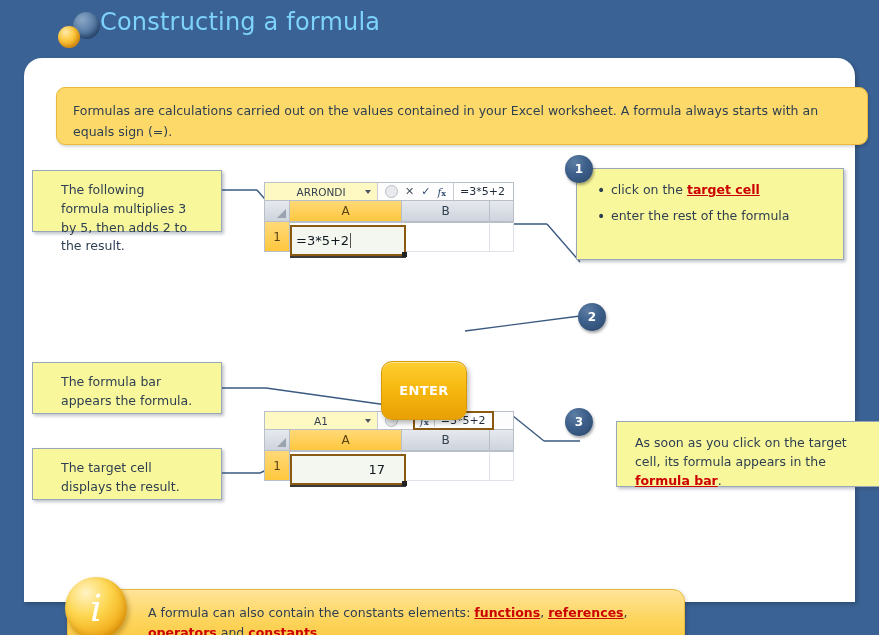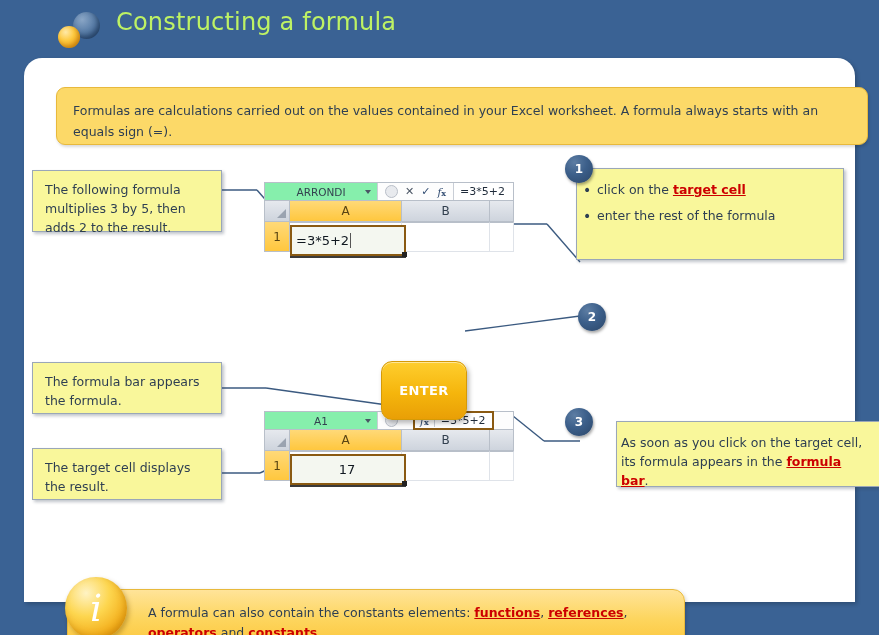--- a/index.html
+++ b/index.html
@@ -18,22 +18,22 @@
     left:73px;top:12px;width:27px;height:27px;
     background:radial-gradient(circle at 34% 28%, #8aa6c6 0%, #5f82ab 42%, #3d6390 78%, #32547b 100%);
     box-shadow:inset -2px -3px 5px rgba(20,40,70,.55);
   }
   .sphere-gold{
     left:58px;top:26px;width:22px;height:22px;
     background:radial-gradient(circle at 35% 28%, #ffe9a8 0%, #fdc93f 40%, #f0a41c 74%, #d4880f 100%);
     box-shadow:inset -2px -2px 4px rgba(150,90,0,.45);
   }
   #page-title{
-    position:absolute;left:116px;top:8px;
-    font-size:24px;color:#bef264;letter-spacing:.2px;
+    position:absolute;left:100px;top:8px;
+    font-size:24px;color:#7dd3fc;letter-spacing:.2px;
     font-family:"DejaVu Sans", sans-serif;
   }
 
   
   #panel{
     position:absolute;left:24px;top:58px;width:831px;height:544px;
     background:#ffffff;
     border-top-left-radius:18px;
     border-top-right-radius:18px;
     box-shadow:2px 2px 4px rgba(0,0,0,.22);
@@ -49,26 +49,26 @@
     padding:13px 16px 0 16px;
     font-size:12.5px;color:#2e3f52;line-height:1.65;
     box-shadow:1px 2px 3px rgba(0,0,0,.15);
   }
 
   .note{
     position:absolute;
     background:#f9f79b;
     border:1px solid #9aa7b8;
     box-sizing:border-box;
-    padding:10px 12px;
+    padding:10px 28px;
     font-size:12.5px;color:#2e3f52;line-height:1.5;
     box-shadow:2px 2px 3px rgba(60,70,90,.32);
     z-index:6;
   }
-  .note.step{padding:12px 14px 10px 4px;}
+  .note.step{padding:12px 14px 10px 18px;}
   .note ul{margin:0;padding:0;list-style:none;}
   .note li{position:relative;padding-left:16px;margin:0 0 7px 0;}
   .note li:last-child{margin-bottom:4px;}
   .note li::before{
     content:"•";position:absolute;left:2px;top:-1px;
     color:#2e3f52;font-size:14px;
   }
   .kw{color:#cc0000;font-weight:bold;text-decoration:underline;}
   .bold{font-weight:bold;}
 
@@ -88,21 +88,21 @@
 
   
   .excel{position:absolute;z-index:5;}
   .fbar{
     height:19px;display:flex;align-items:center;
     background:#fdfdfd;border:1px solid #b8bfc9;box-sizing:border-box;
     font-size:10.5px;color:#33404f;
   }
   .namebox{
     width:112px;height:17px;display:flex;align-items:center;justify-content:center;
-    background:#86efac;border-right:1px solid #c9ced6;position:relative;
+    background:#fef9c3;border-right:1px solid #c9ced6;position:relative;
   }
   .nb-caret{position:absolute;right:6px;top:7px;width:0;height:0;
     border-left:3.5px solid transparent;border-right:3.5px solid transparent;border-top:4px solid #4a5564;}
   .fb-icons{display:flex;align-items:center;gap:7px;padding:0 7px;}
   .fb-circle{width:11px;height:11px;border-radius:50%;background:#e8eaee;border:1px solid #b9bfc8;}
   .fb-x{color:#4a5564;font-size:11px;line-height:1;}
   .fb-ok{color:#2f4a70;font-size:11px;line-height:1;}
   .fb-fx{color:#2f4a70;font-size:10.5px;font-style:italic;font-family:"DejaVu Serif",serif;}
   .fb-fx b{font-size:8px;font-style:normal;}
   .fb-content{
@@ -292,21 +292,21 @@
       <div class="colh" style="width:24px;"></div>
     </div>
 
     <div class="gridrow">
       <div class="rowh">1</div>
       <div class="cell" style="width:112px;"></div>
       <div class="cell" style="width:88px;"></div>
       <div class="cell" style="width:24px;"></div>
     </div>
 
-    <div class="activecell" style="left:26px;top:43px;width:116px;height:31px;justify-content:center;padding-right:2px;">
+    <div class="activecell" style="left:26px;top:43px;width:116px;height:31px;justify-content:flex-end;padding-right:19px;">
       <span>17</span>
       <span class="ac-handle"></span>
     </div>
   </div>
 
   <div class="badge" style="left:541px;top:350px;">3</div>
   <div class="note step" style="left:552px;top:363px;width:268px;height:66px;margin-left:40px;">
     <span>As soon as you click on the target cell, its formula appears in the </span><span class="kw">formula bar</span><span>.</span>
   </div>
 

